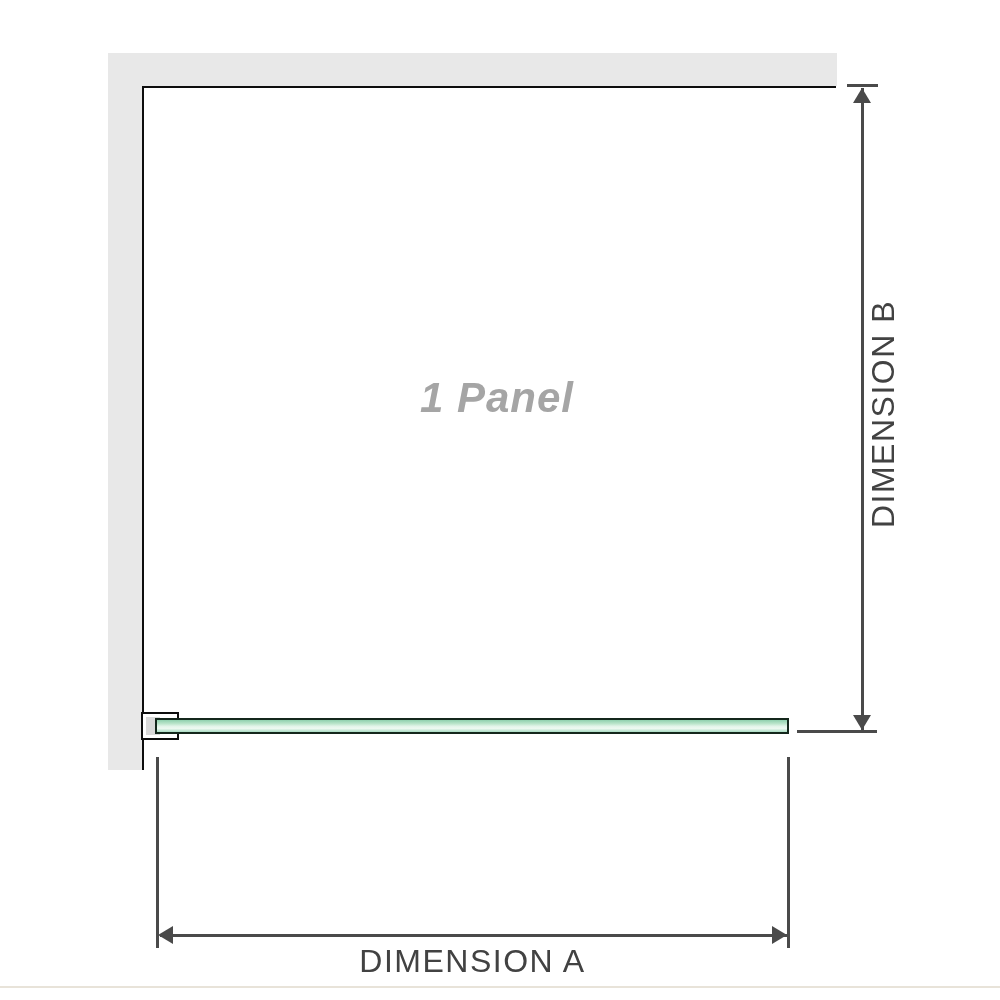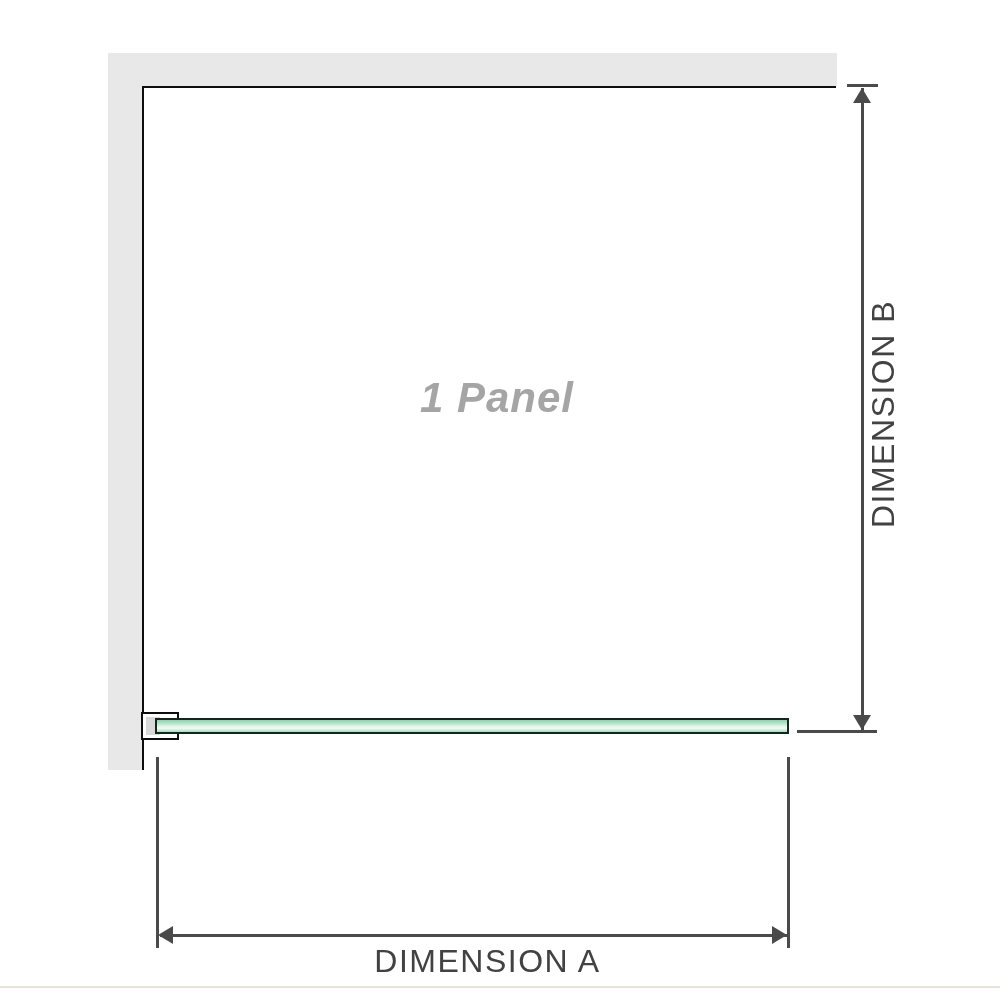--- a/index.html
+++ b/index.html
@@ -90,21 +90,21 @@
     left:158px; top:926px;
     border-top:9px solid transparent; border-bottom:9px solid transparent;
     border-right:15px solid var(--dimension-line, #4a4a4a);
   }
   .dim-a-arrow-right {
     left:772px; top:926px;
     border-top:9px solid transparent; border-bottom:9px solid transparent;
     border-left:15px solid var(--dimension-line, #4a4a4a);
   }
   .dim-a-label {
-    left:172px; top:944px; width:631px; height:34px;
+    left:157px; top:944px; width:631px; height:34px;
     line-height:34px; text-align:center;
   }
 
   
   .floor-line { left:0; top:986px; width:1000px; height:2px; background: var(--floor-line, #e8e3d9); }
 </style>
 </head>
 <body>
 
 <div id="canvas">

